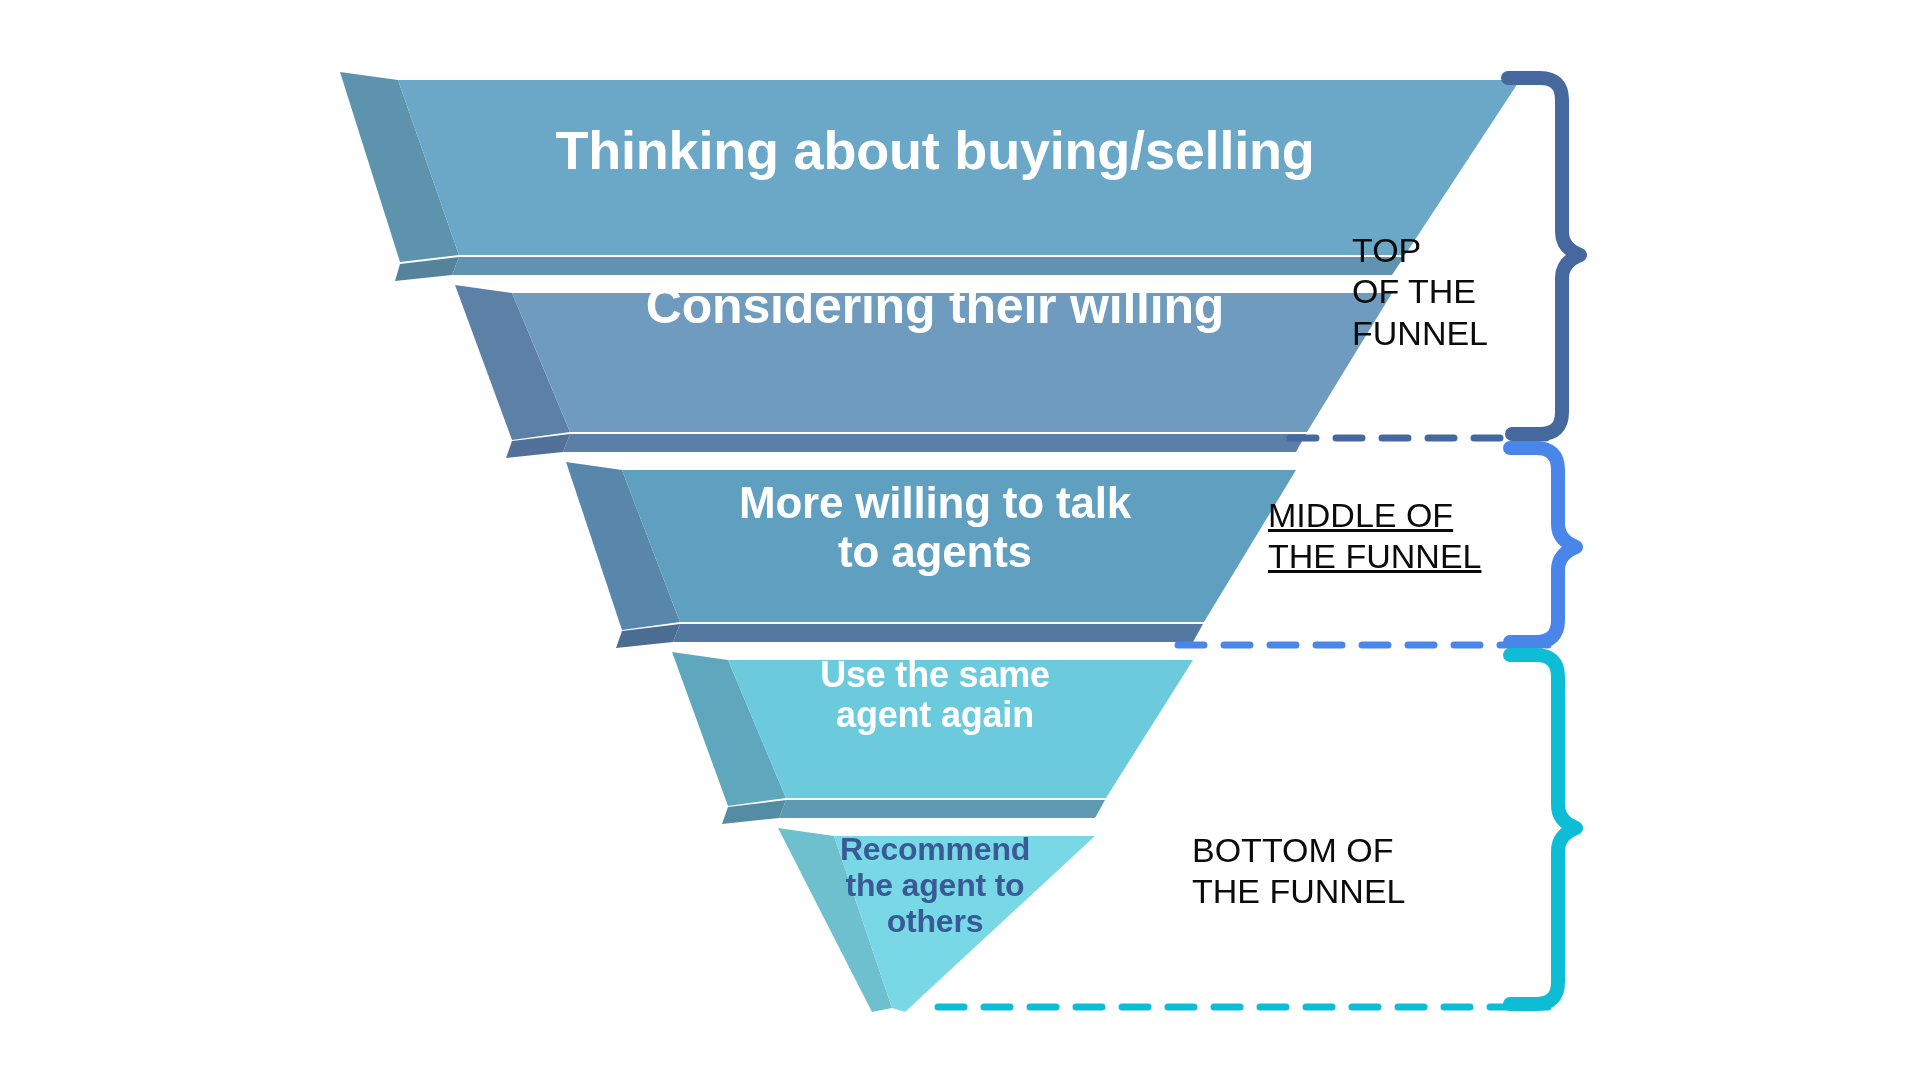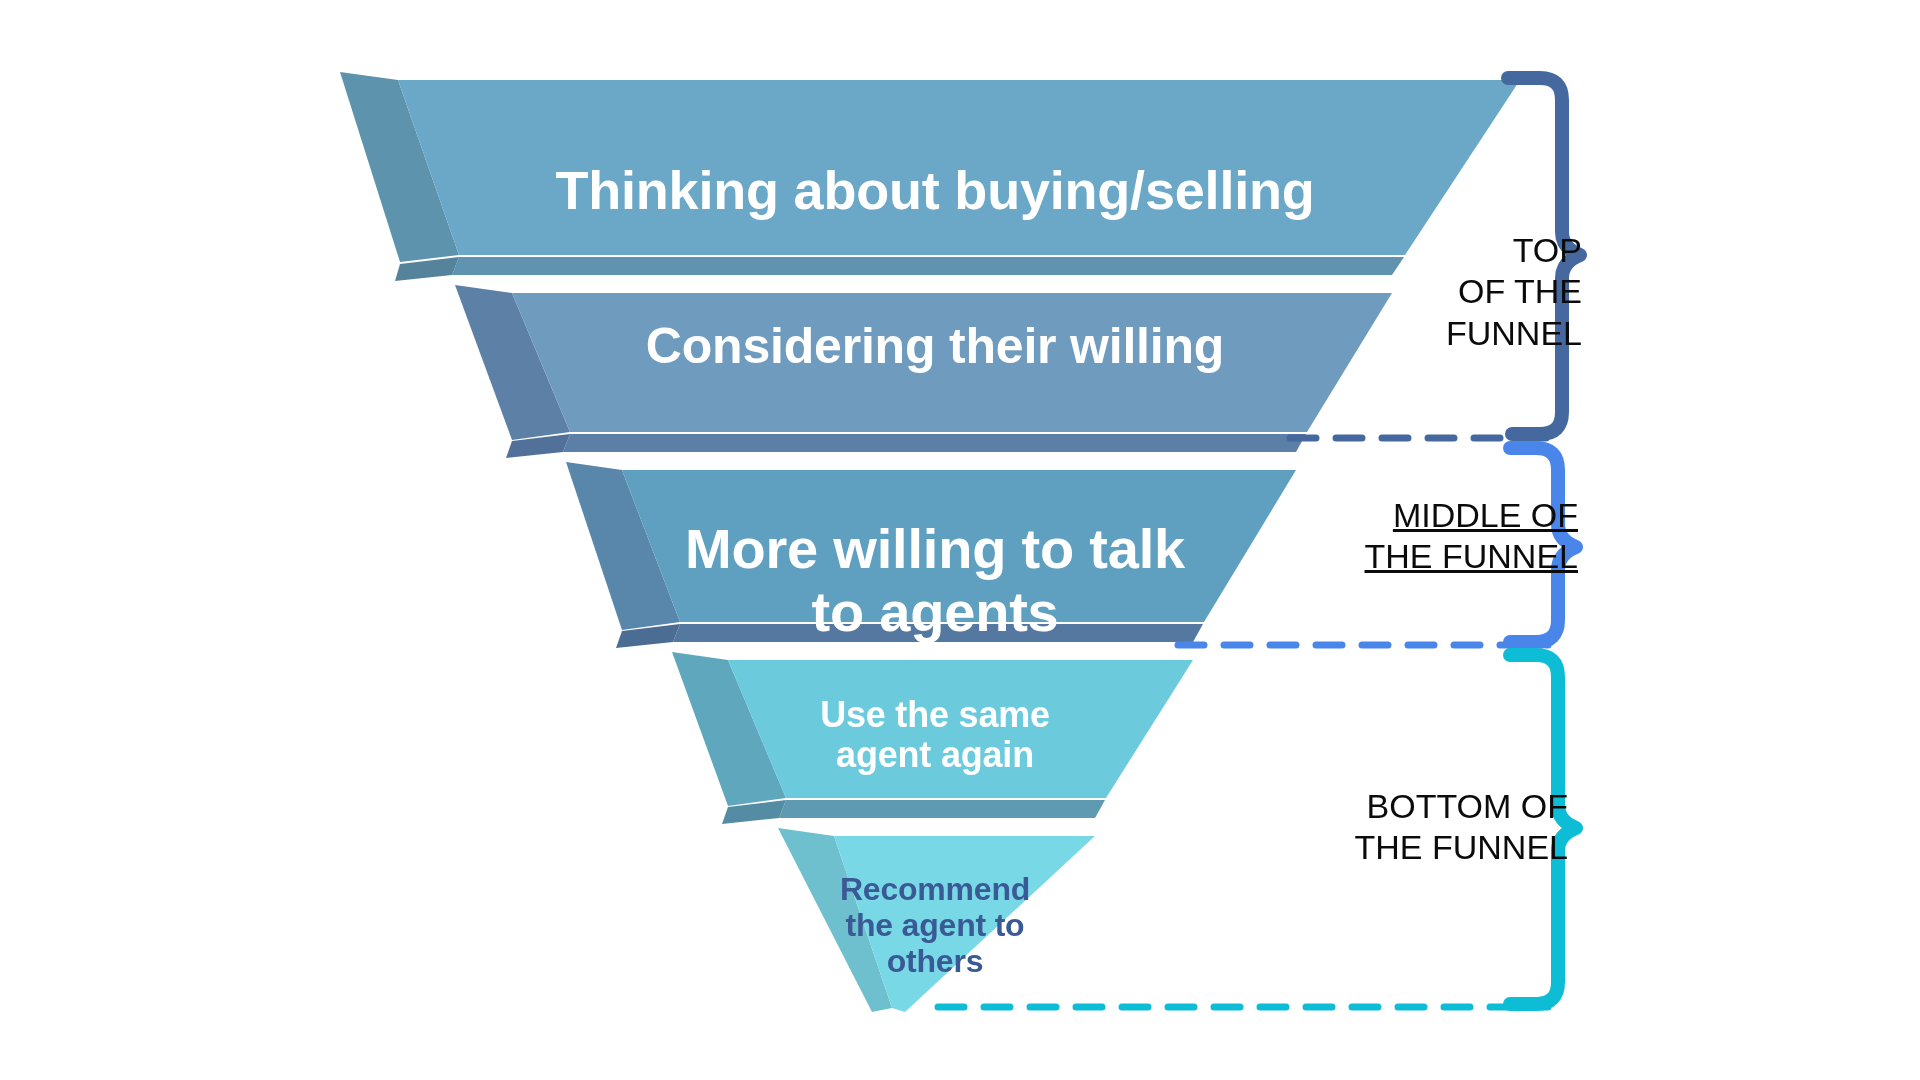--- a/index.html
+++ b/index.html
@@ -34,58 +34,57 @@
 
   
   .stage-label {
     position: absolute;
     text-align: center;
     font-weight: bold;
     line-height: 1.12;
     white-space: pre-line;
     pointer-events: none;
     letter-spacing: -0.2px;
-    margin-top: 40px;
   }
 
   #label-stage-1 {
     left: 430px; top: 120px; width: 1010px;
     font-size: 54px; color: #ffffff;
   }
   #label-stage-2 {
     left: 470px; top: 278px; width: 930px;
     font-size: 50px; color: #ffffff;
   }
   #label-stage-3 {
     left: 560px; top: 478px; width: 750px;
-    font-size: 56px; color: #ffffff;
+    font-size: 44px; color: #ffffff;
   }
   #label-stage-4 {
     left: 690px; top: 655px; width: 490px;
     font-size: 36px; color: #ffffff;
   }
   #label-stage-5 {
     left: 760px; top: 832px; width: 350px;
     font-size: 32px; color: #3a5a96;
   }
 
   
   .bracket-label {
     position: absolute;
-    text-align: right;
+    text-align: left;
     font-weight: normal;
     line-height: 1.22;
     white-space: pre-line;
     color: #0b0b0b;
     font-size: 34px;
     pointer-events: none;
   }
   #label-group-top    { left: 1352px; top: 230px;  width: 230px; }
   #label-group-middle { left: 1268px; top: 495px;  width: 310px; text-decoration: underline; }
-  #label-group-bottom { left: 1192px; top: 786px;  width: 376px; }
+  #label-group-bottom { left: 1192px; top: 830px;  width: 376px; }
 </style>
 </head>
 <body>
 
 <div id="stage">
 
   <svg id="funnel-svg" viewBox="0 0 1920 1080">
 
     <g>
 

